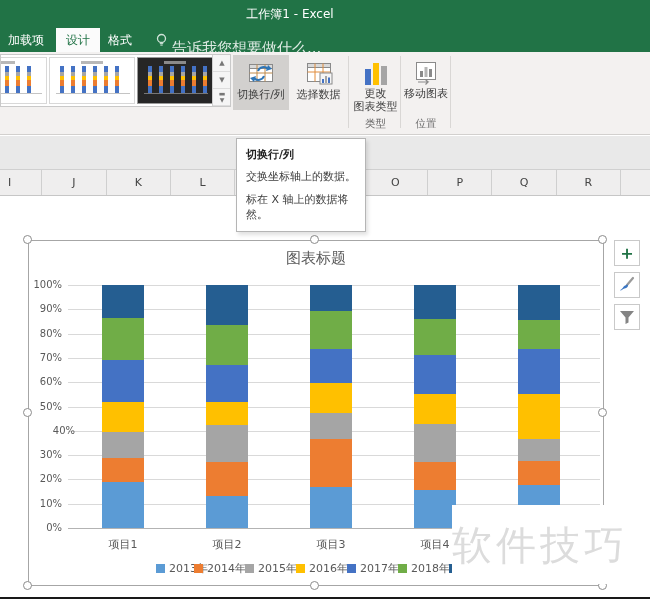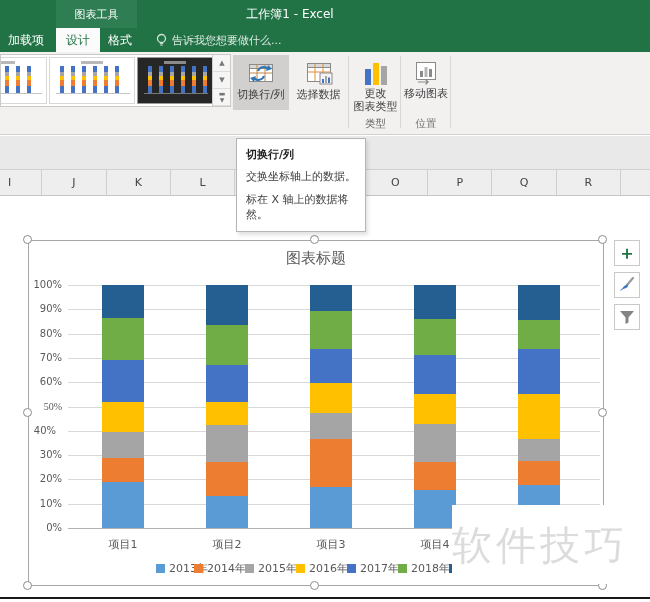--- a/index.html
+++ b/index.html
@@ -15,22 +15,22 @@
   .win-title { left:180px; top:0; width:220px; height:28px; color:#fff; font-size:12px;
                display:flex; align-items:center; justify-content:center; }
 
   
   .tabrow { left:0; top:28px; width:650px; height:24px; background:#217346; }
   .tab { height:24px; display:flex; align-items:center; justify-content:center;
          font-size:12px; color:#fff; cursor:pointer; }
   .tab-addins { left:2px; top:28px; width:48px; }
   .tab-design { left:56px; top:28px; width:44px; background:#fbfbfb; color:#217346; }
   .tab-format { left:100px; top:28px; width:40px; }
-  .tellme { left:172px; top:28px; height:24px; display:flex; align-items:center;
-            color:rgba(255,255,255,0.85); font-size:11px; }
+  .tellme { left:172px; top:36px; height:24px; display:flex; align-items:center;
+            color:rgba(255,255,255,0.85); font-size:15px; }
   .bulb { left:155px; top:33px; width:13px; height:14px; }
 
   
   .ribbon { left:0; top:52px; width:650px; height:83px; background:#f3f1f0; border-bottom:1px solid #d2d0ce; }
   .gallery { left:0px; top:54px; width:231px; height:53px; background:#fff; border:1px solid #c9c9c9; overflow:hidden; }
   .thumb { position:absolute; top:2px; height:47px; border:1px solid #d8d8d8; background:#fff; cursor:pointer; }
   .thumb-dark { background:#262626; border-color:#9a9a9a; }
   .gal-scroll { position:absolute; left:211px; top:0px; width:18px; height:51px; border-left:1px solid #d0d0d0; background:#f5f5f5; }
   .gal-btn { width:18px; height:17px; display:flex; align-items:center; justify-content:center;
              font-size:7px; color:#777; border-bottom:1px solid #ddd; cursor:pointer; }
@@ -79,23 +79,20 @@
 
   .mini-title { position:absolute; top:3px; left:50%; transform:translateX(-50%); width:22px; height:3px; background:#b8b8b8; }
   .mini-axis { position:absolute; bottom:9px; left:6px; right:4px; height:1px; background:#c4c4c4; }
 </style>
 </head>
 <body>
 
 <div id="canvas">
 
   <div class="abs titlebar"></div>
-  <div class="abs ctx-block">
-    <span>图表工具</span>
-  </div>
   <div class="abs win-title">工作簿1 - Excel</div>
 
   <div class="abs tabrow"></div>
   <div class="abs tab tab-addins">加载项</div>
   <div class="abs tab tab-design">设计</div>
   <div class="abs tab tab-format">格式</div>
   <svg class="abs bulb" viewBox="0 0 13 14">
     <circle cx="6.5" cy="5.5" r="4" fill="none" stroke="#cfe3d8" stroke-width="1.3"></circle>
     <rect x="4.8" y="9.5" width="3.4" height="1.4" fill="#cfe3d8"></rect>
     <rect x="5.3" y="11.5" width="2.4" height="1.1" fill="#cfe3d8"></rect>
@@ -322,23 +319,23 @@
   <div id="chart-layer">
       <div class="gridline gridline-zero" style="top: 528px;"></div>
       <div class="ytick" style="left: 22px; top: 522px;">0%</div>
       <div class="gridline" style="top: 503.7px;"></div>
       <div class="ytick" style="left: 22px; top: 497.7px;">10%</div>
       <div class="gridline" style="top: 479.4px;"></div>
       <div class="ytick" style="left: 22px; top: 473.4px;">20%</div>
       <div class="gridline" style="top: 455.1px;"></div>
       <div class="ytick" style="left: 22px; top: 449.1px;">30%</div>
       <div class="gridline" style="top: 430.8px;"></div>
-      <div class="ytick" style="left: 16px; top: 424.8px;">40%</div>
+      <div class="ytick" style="left: 35px; top: 424.8px;">40%</div>
       <div class="gridline" style="top: 406.5px;"></div>
-      <div class="ytick" style="left: 22px; top: 400.5px; font-family: Liberation Serif, serif;">50%</div>
+      <div class="ytick" style="left: 22px; top: 400.5px;">50%</div>
       <div class="gridline" style="top: 382.2px;"></div>
       <div class="ytick" style="left: 22px; top: 376.2px;">60%</div>
       <div class="gridline" style="top: 357.9px;"></div>
       <div class="ytick" style="left: 22px; top: 351.9px;">70%</div>
       <div class="gridline" style="top: 333.6px;"></div>
       <div class="ytick" style="left: 22px; top: 327.6px; text-align: right;">80%</div>
       <div class="gridline" style="top: 309.3px;"></div>
       <div class="ytick" style="left: 22px; top: 303.3px;">90%</div>
       <div class="gridline" style="top: 285px;"></div>
       <div class="ytick" style="left: 22px; top: 279px;">100%</div>

